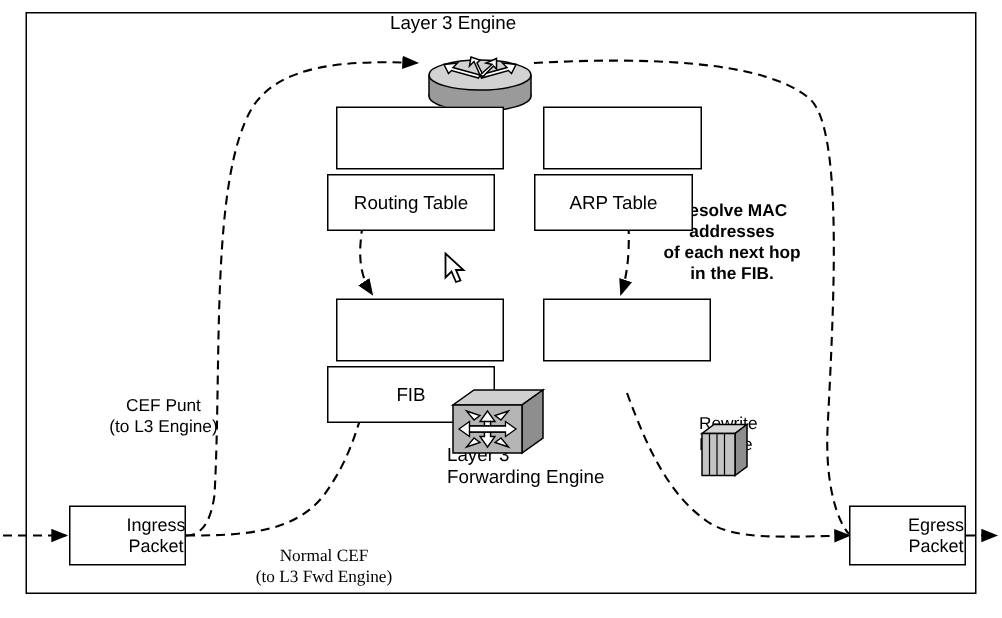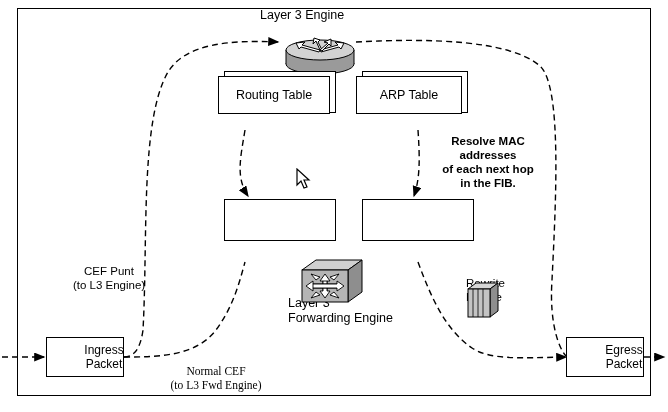--- a/index.html
+++ b/index.html
@@ -40,20 +40,21 @@
     position: absolute;
     box-sizing: border-box;
     border: 1.4px solid #000;
     background: #ffffff;
     display: flex;
     align-items: center;
     justify-content: center;
     font-size: 12.5px;
     color: #000;
     z-index: 5;
+    margin-top: 40px;
   }
   .shadow {
     position: absolute;
     box-sizing: border-box;
     border: 1.4px solid #000;
     background: #ffffff;
     z-index: 3;
   }
   .shadow2 { z-index: 2; }
 
@@ -153,20 +154,23 @@
   </div>
 
   <div class="shadow2" style="left:366px; top:75px; width:106px; height:42px;"></div>
   <div class="shadow" style="left:362px; top:71px; width:106px; height:42px;"></div>
   <div class="box" style="left:356px; top:76px; width:106px; height:38px;">
     <span>ARP Table</span>
   </div>
 
   <div class="shadow2" style="left:228px; top:203px; width:112px; height:42px;"></div>
   <div class="shadow" style="left:224px; top:199px; width:112px; height:42px;"></div>
+  <div class="box" style="left:218px; top:204px; width:112px; height:38px;">
+    <span>FIB</span>
+  </div>
 
   <div class="shadow2" style="left:366px; top:203px; width:112px; height:42px;"></div>
   <div class="shadow" style="left:362px; top:199px; width:112px; height:42px;"></div>
 
   <svg class="layer front">
     <g transform="translate(302,258)">
 
       <polygon points="0,12 46,12 60,2 14,2" fill="#d0d0d0" stroke="#000" stroke-width="1"></polygon>
       <polygon points="46,12 46,44 60,34 60,2" fill="#8e8e8e" stroke="#000" stroke-width="1"></polygon>
       <rect x="0" y="12" width="46" height="32" fill="#b5b5b5" stroke="#000" stroke-width="1"></rect>
@@ -176,21 +180,21 @@
         <path d="M23,40 L28,33 L25,33 L25,23 L21,23 L21,33 L18,33 z"></path>
         <path d="M4,28 L11,23 L11,26 L35,26 L35,30 L11,30 L11,33 z"></path>
         <path d="M42,28 L35,33 L35,30 L11,30 L11,26 L35,26 L35,23 z"></path>
         <path d="M9,16 L18,19 L14,22 L9,16 z"></path>
         <path d="M37,16 L28,19 L32,22 L37,16 z"></path>
         <path d="M9,40 L18,37 L14,34 L9,40 z"></path>
         <path d="M37,40 L28,37 L32,34 L37,40 z"></path>
       </g>
     </g>
   </svg>
-  <div class="title-lbl" style="left:288px; top:296px; width:140px;">Layer 3
+  <div class="title-lbl" style="left:298px; top:296px; width:140px;">Layer 3
 Forwarding Engine</div>
 
   <svg class="layer front">
     <g transform="translate(468,283)">
       <polygon points="0,6 22,6 30,0 8,0" fill="#d6d6d6" stroke="#000" stroke-width="1"></polygon>
       <polygon points="22,6 22,34 30,28 30,0" fill="#8e8e8e" stroke="#000" stroke-width="1"></polygon>
       <rect x="0" y="6" width="22" height="28" fill="#c4c4c4" stroke="#000" stroke-width="1"></rect>
       <g stroke="#000" stroke-width="0.8">
         <line x1="5" y1="6" x2="5" y2="34"></line>
         <line x1="10" y1="6" x2="10" y2="34"></line>

